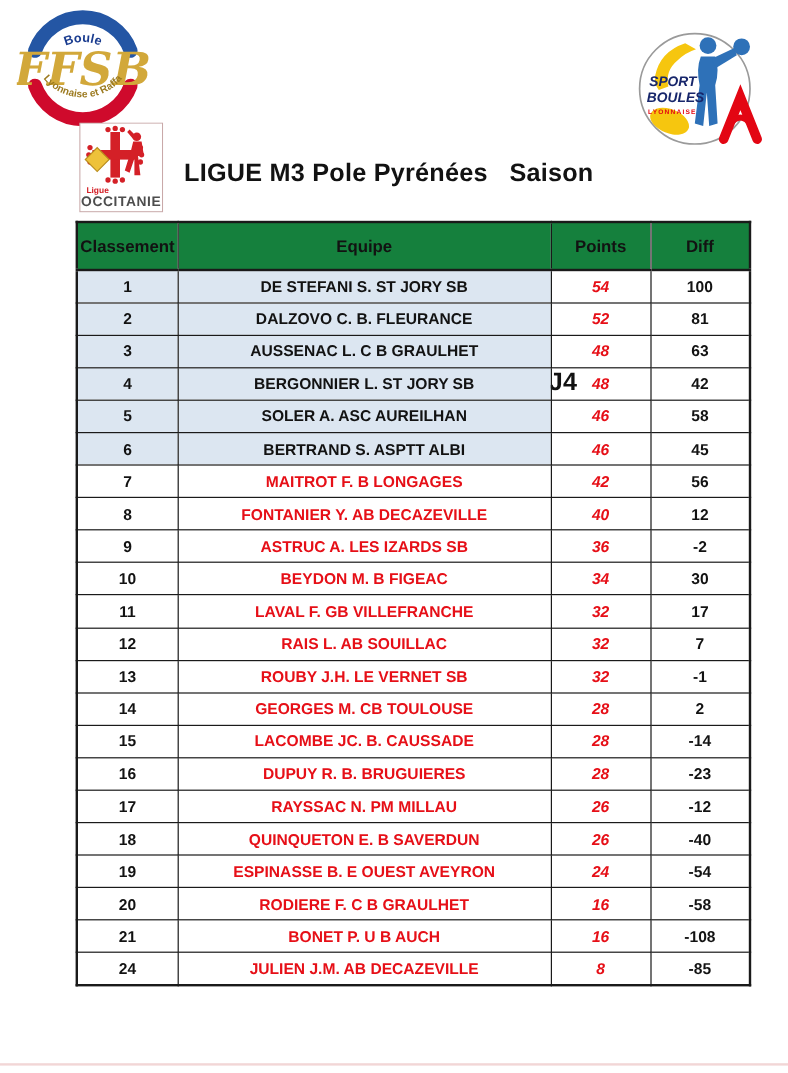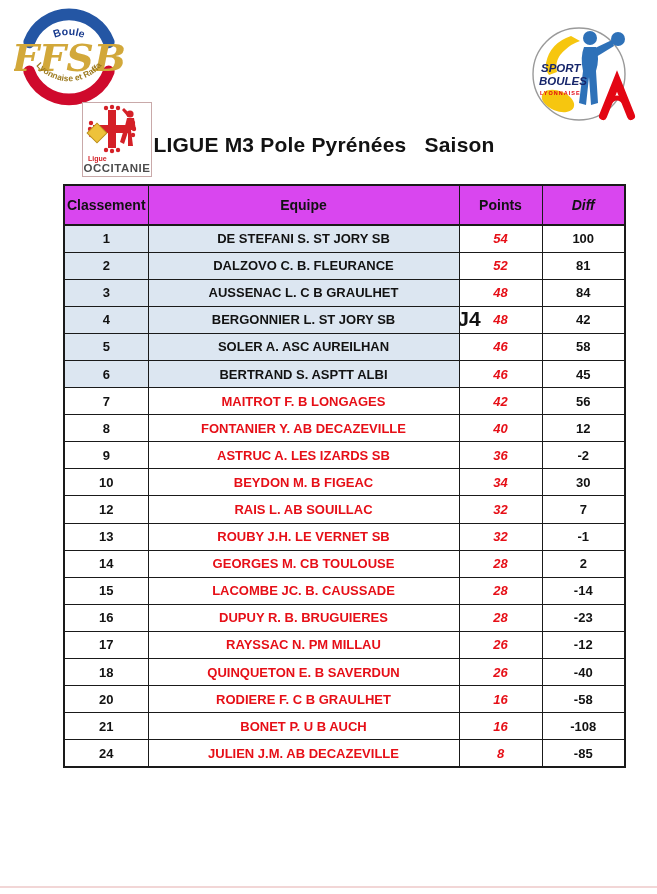--- a/index.html
+++ b/index.html
@@ -5,21 +5,21 @@
   html,body{margin:0;padding:0;}
   body{
     width:657px;height:894px;background:#ffffff;position:relative;
     font-family:"Liberation Sans",sans-serif;overflow:hidden;
   }
   .page{position:absolute;inset:0;background:#fff;}
 
   
   .logo-ffsb{position:absolute;left:14px;top:6px;width:110px;height:106px;}
   .logo-sport{position:absolute;left:527px;top:24px;width:122px;height:100px;text-align:center;}
-  .logo-occ{position:absolute;left:82px;top:102px;width:70px;height:75px;}
+  .logo-occ{position:absolute;left:66px;top:102px;width:70px;height:75px;}
   .logo-ffsb svg,.logo-sport svg,.logo-occ svg{width:100%;height:100%;display:block;}
 
   
   .title{
     position:absolute;left:128px;top:72px;width:392px;text-align:center;
     font-weight:bold;font-size:21px;line-height:29px;color:#121212;letter-spacing:.2px;
     white-space:pre;
   }
 
   
@@ -28,22 +28,22 @@
     border-collapse:collapse;table-layout:fixed;
     border:2px solid var(--border-dark);
   }
   table.standings th,table.standings td{
     border:1px solid var(--border-dark);
     text-align:center;vertical-align:middle;
     font-weight:bold;overflow:hidden;white-space:nowrap;
     padding:0;
   }
   table.standings thead tr{height:40px;}
-  table.standings thead th{font-size:14px;color:#121212;background:#d946ef;border-bottom:2px solid var(--border-dark);}
-  table.standings thead th.c-diff{font-style:italic;margin-top:48px;}
+  table.standings thead th{font-size:14px;color:#121212;background:#15803d;border-bottom:2px solid var(--border-dark);}
+  table.standings thead th.c-diff{margin-top:48px;}
   table.standings tbody tr{height:27.1px;}
   table.standings tbody td{font-size:13px;color:#121212;}
   table.standings tbody td.c-team{color:var(--text-red);}
   table.standings tbody td.c-points{color:var(--text-red);font-style:italic;}
   table.standings tbody tr.hl td.c-rank,
   table.standings tbody tr.hl td.c-team{background:var(--highlight-row-bg);}
   table.standings tbody tr.hl td.c-team{color:#121212;}
 
   .bottom-line{position:absolute;left:0;top:886px;width:657px;height:2px;background:#f2d6d6;}
 
@@ -152,21 +152,21 @@
         <tr class="hl">
           <td class="c-rank">2</td>
           <td class="c-team">DALZOVO C.  B. FLEURANCE</td>
           <td class="c-points">52</td>
           <td class="c-diff">81</td>
         </tr>
         <tr class="hl">
           <td class="c-rank">3</td>
           <td class="c-team">AUSSENAC L.  C B GRAULHET</td>
           <td class="c-points">48</td>
-          <td class="c-diff">84</td>
+          <td class="c-diff">63</td>
         </tr>
         <tr class="hl">
           <td class="c-rank">4</td>
           <td class="c-team">BERGONNIER L.  ST JORY SB</td>
           <td class="c-points">48</td>
           <td class="c-diff">42</td>
         </tr>
         <tr class="hl">
           <td class="c-rank">5</td>
           <td class="c-team">SOLER A.  ASC AUREILHAN</td>
@@ -197,20 +197,26 @@
           <td class="c-points">36</td>
           <td class="c-diff">-2</td>
         </tr>
         <tr>
           <td class="c-rank">10</td>
           <td class="c-team">BEYDON M.  B FIGEAC</td>
           <td class="c-points">34</td>
           <td class="c-diff">30</td>
         </tr>
         <tr>
+          <td class="c-rank">11</td>
+          <td class="c-team">LAVAL F.  GB VILLEFRANCHE</td>
+          <td class="c-points">32</td>
+          <td class="c-diff">17</td>
+        </tr>
+        <tr>
           <td class="c-rank">12</td>
           <td class="c-team">RAIS L.  AB SOUILLAC</td>
           <td class="c-points">32</td>
           <td class="c-diff">7</td>
         </tr>
         <tr>
           <td class="c-rank">13</td>
           <td class="c-team">ROUBY J.H.  LE VERNET SB</td>
           <td class="c-points">32</td>
           <td class="c-diff">-1</td>
@@ -239,20 +245,26 @@
           <td class="c-points">26</td>
           <td class="c-diff">-12</td>
         </tr>
         <tr>
           <td class="c-rank">18</td>
           <td class="c-team">QUINQUETON E.  B  SAVERDUN</td>
           <td class="c-points">26</td>
           <td class="c-diff">-40</td>
         </tr>
         <tr>
+          <td class="c-rank">19</td>
+          <td class="c-team">ESPINASSE B. E OUEST AVEYRON</td>
+          <td class="c-points">24</td>
+          <td class="c-diff">-54</td>
+        </tr>
+        <tr>
           <td class="c-rank">20</td>
           <td class="c-team">RODIERE F.  C B GRAULHET</td>
           <td class="c-points">16</td>
           <td class="c-diff">-58</td>
         </tr>
         <tr>
           <td class="c-rank">21</td>
           <td class="c-team">BONET P.  U B AUCH</td>
           <td class="c-points">16</td>
           <td class="c-diff">-108</td>

